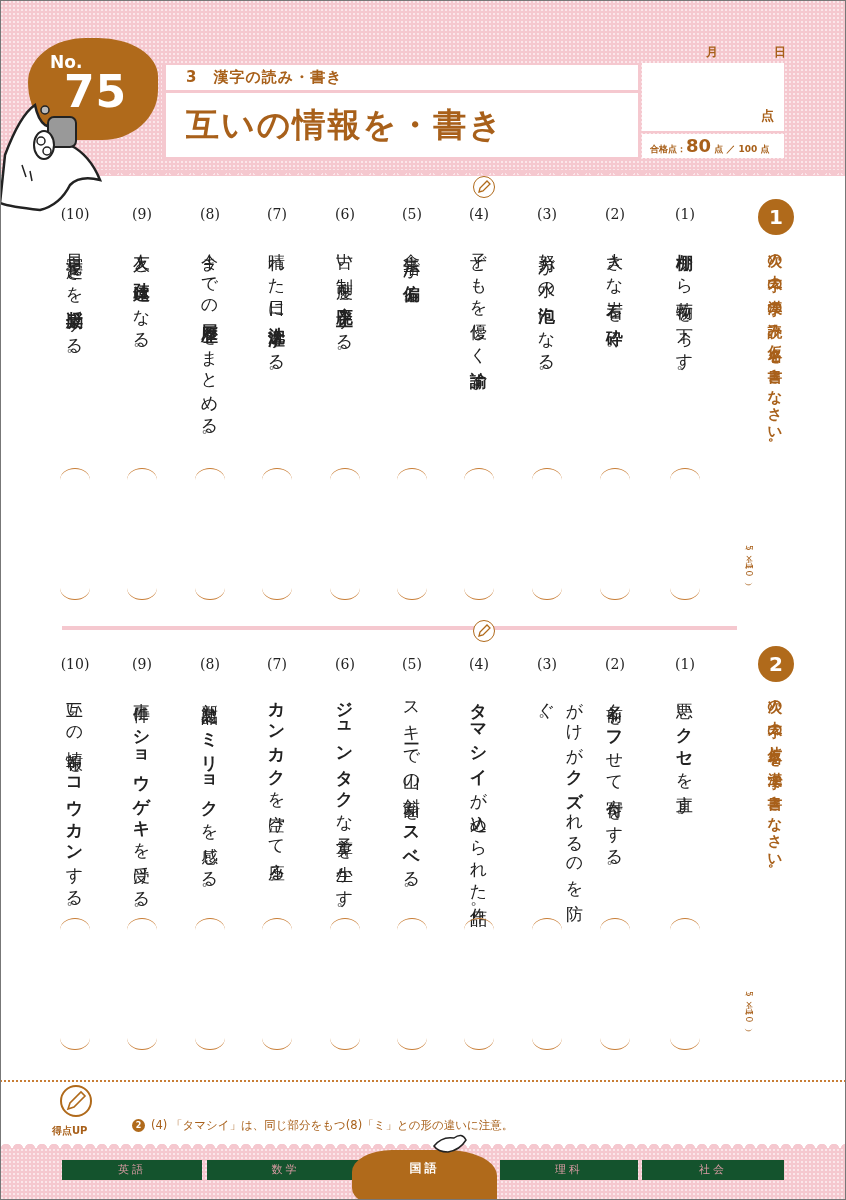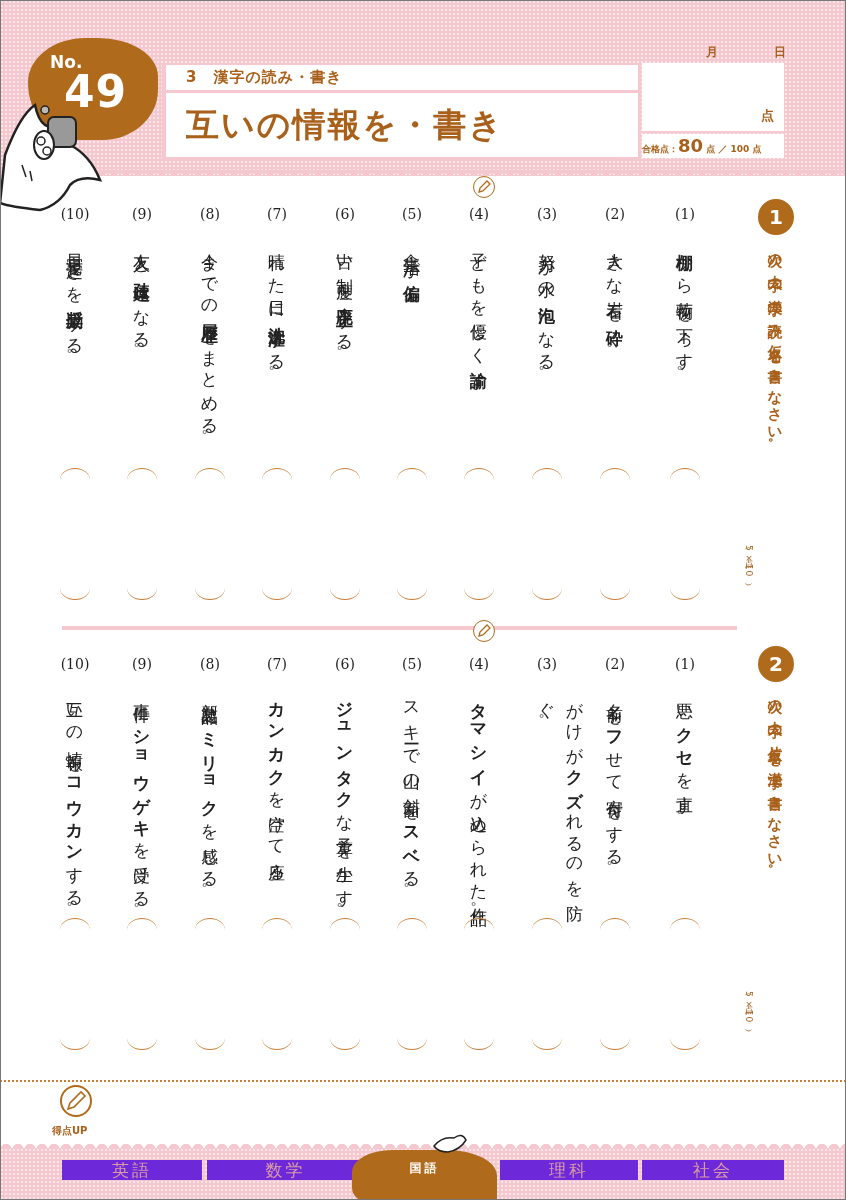--- a/index.html
+++ b/index.html
@@ -27,21 +27,21 @@
   .subtitle { position:absolute; left:166px; top:65px; width:472px; height:25px; background:#fff; color:#a8601a;
     font-size:15px; line-height:25px; padding-left:20px; font-weight:bold; letter-spacing:1px; }
   .main-title { position:absolute; left:166px; top:93px; width:472px; height:64px; background:#fff; color:#a8601a;
     font-size:33px; line-height:64px; padding-left:20px; font-weight:bold; letter-spacing:2px; }
 
   .date-month { position:absolute; left:706px; top:44px; color:#a8601a; font-size:12px; font-weight:bold; }
   .date-day { position:absolute; left:774px; top:44px; color:#a8601a; font-size:12px; font-weight:bold; }
   .score-box { position:absolute; left:642px; top:63px; width:142px; height:68px; background:#fff; }
   .score-unit { position:absolute; right:10px; bottom:6px; color:#a8601a; font-size:13px; font-weight:bold; }
   .pass-box { position:absolute; left:642px; top:134px; width:142px; height:24px; background:#fff; color:#a8601a;
-    font-size:9px; font-weight:bold; line-height:24px; white-space:nowrap; }
+    font-size:9px; font-weight:bold; line-height:24px; padding-left:8px; white-space:nowrap; }
   .pass-score { font-size:18px; }
 
   
   .mascot { position:absolute; left:0; top:95px; width:105px; height:120px; z-index:5; }
 
   .divider { position:absolute; left:62px; top:626px; width:675px; height:4px; background:#f5c8cf; }
   .pencil { position:absolute; width:22px; height:22px; border:1.5px solid #b06a1b; border-radius:50%; background:#fff; }
   .pencil svg { position:absolute; left:2px; top:2px; }
 
   .q-badge { position:absolute; width:36px; height:36px; border-radius:50%; background:#b06a1b; color:#fff;
@@ -65,35 +65,35 @@
   .tips-label { position:absolute; left:52px; top:44px; color:#a8601a; font-size:10px; font-weight:bold; }
   .tip { position:absolute; left:132px; font-size:11.5px; color:#a8601a; white-space:nowrap; }
   .tip-num { display:inline-block; width:13px; height:13px; border-radius:50%; background:#b06a1b; color:#fff; font-size:8px;
     text-align:center; line-height:13px; font-weight:bold; margin-right:6px; vertical-align:1px; }
   .tip b { font-weight:bold; }
 
   
   .footer { position:absolute; left:0; top:1148px; width:846px; height:52px; }
   .footer-scallop { position:absolute; left:0; top:1141px; width:846px; height:8px;
     background: radial-gradient(circle at 50% 100%, #f5c8cf 5px, transparent 5.5px); background-size:12px 8px; background-repeat:repeat-x; }
-  .tab { position:absolute; top:1160px; height:20px; background:#6d28d9; color:#d99ba3; font-size:17px; text-align:center; line-height:20px; letter-spacing:3px; }
+  .tab { position:absolute; top:1160px; height:20px; background:#14532d; color:#d99ba3; font-size:11px; text-align:center; line-height:20px; letter-spacing:3px; }
   .tab.active { background:#b06a1b; color:#fff; font-weight:bold; font-size:12px; height:56px; top:1150px; line-height:36px;
     border-radius:40px 50px 8px 30px / 22px 26px 8px 18px; }
 </style>
 </head>
 <body>
 
 <div class="page-border"></div>
 
 <div class="header dots"></div>
 <div class="header-scallop"></div>
 
 <div class="badge"></div>
 <div class="badge-no">No.</div>
-<div class="badge-num">49</div>
+<div class="badge-num">75</div>
 
 <div class="title-box"></div>
 <div class="subtitle">3　漢字の読み・書き</div>
 <div class="main-title">互いの情報を・書き</div>
 
 <div class="date-month">月</div>
 <div class="date-day">日</div>
 <div class="score-box">
   <span class="score-unit">点</span>
 </div>
@@ -278,20 +278,23 @@
   </div>
 
 <div class="tips">
   <div class="tips-line"></div>
   <div class="tips-icon">
     <svg width="28" height="28" viewBox="0 0 28 28">
         <path d="M6 22 L8 16 L19 5 L23 9 L12 20 Z" fill="none" stroke="#b06a1b" stroke-width="1.6"></path>
       </svg>
   </div>
   <div class="tips-label">得点UP</div>
+  <div class="tip" style="top:38px;">
+    <span class="tip-num">2</span><span>(4) 「タマシイ」は、同じ部分をもつ(8)「ミ」との形の違いに注意。</span>
+  </div>
 </div>
 
 <div class="footer-scallop"></div>
 <div class="footer dots"></div>
 <div class="tab" style="left:62px;width:140px;">英語</div>
 <div class="tab" style="left:207px;width:157px;">数学</div>
 <div class="tab active" style="left:352px;width:145px;">国語</div>
 <div class="tab" style="left:500px;width:138px;">理科</div>
 <div class="tab" style="left:642px;width:142px;">社会</div>
 <svg style="position:absolute;left:430px;top:1128px;z-index:6" width="40" height="30" viewBox="0 0 40 30">

